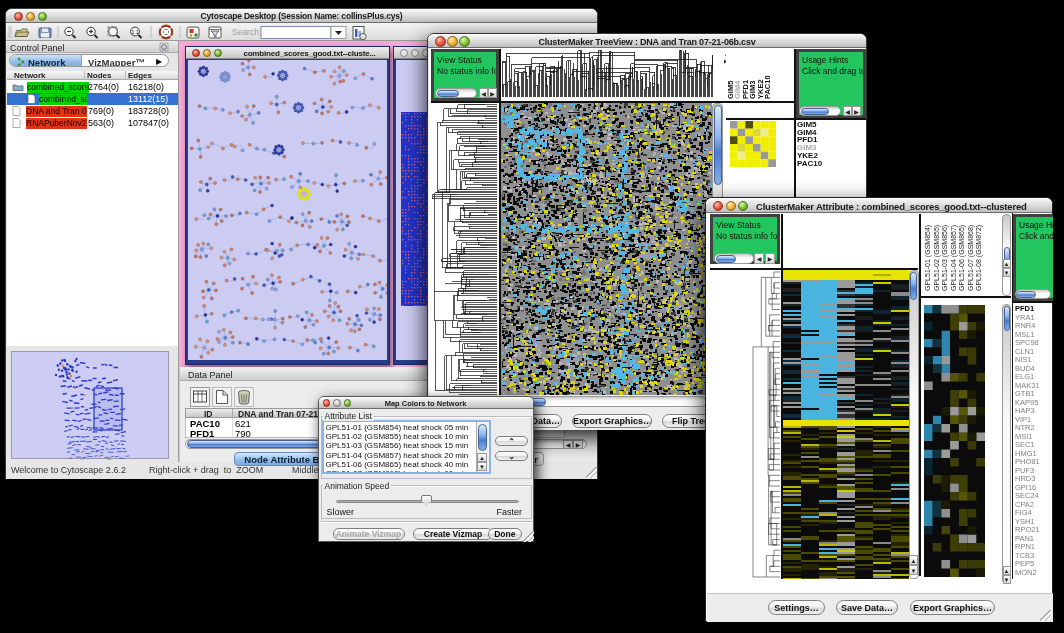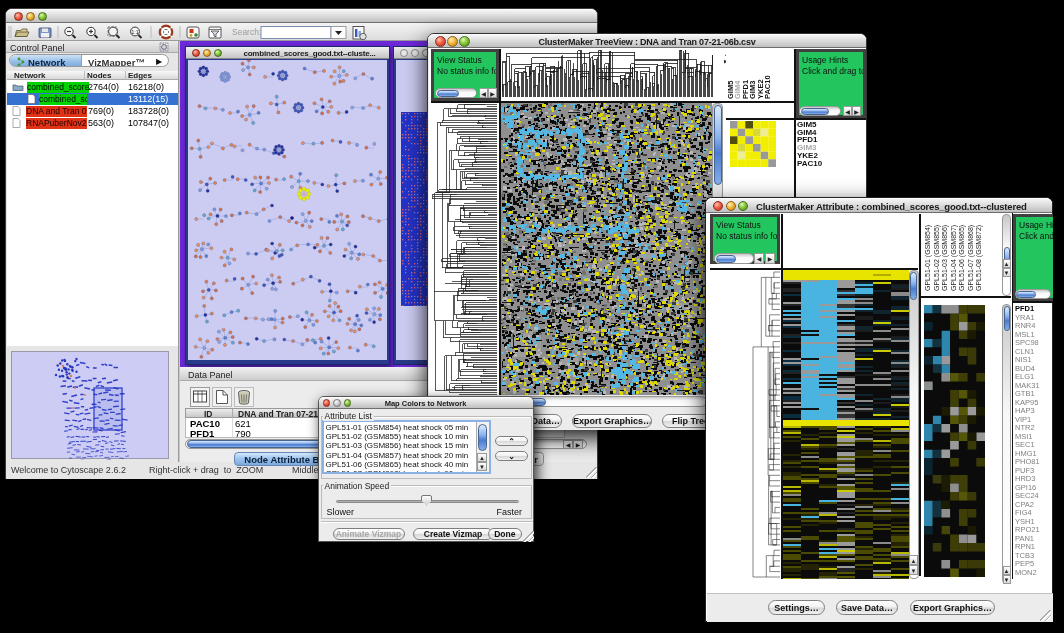--- a/index.html
+++ b/index.html
@@ -20,20 +20,21 @@
 .blkline { position:absolute; background:#111; }
 svg { display:block; }
 .grip { position:absolute; width:11px; height:11px; background:
  linear-gradient(135deg, transparent 45%, #aaa 45%, #aaa 52%, #fff 52%, #fff 60%, transparent 60%,
  transparent 70%, #aaa 70%, #aaa 77%, #fff 77%, #fff 84%, transparent 84%); }
 </style></head>
 <body>
 
 <div class="win" style="left:5px; top:8px; width:593px; height:471px; background:#e6e6e6; border:1px solid #3c3c3c;">
   <div class="tbar" style="height:14px;"></div>
+  <div class="ttext" style="top:2px; font-size:8.5px; letter-spacing:-0.2px;">Cytoscape Desktop (Session Name: collinsPlus.cys)</div>
   <div class="tl r" style="left:8px; top:2.5px; width:9px; height:9px;"></div>
   <div class="tl y" style="left:20px; top:2.5px; width:9px; height:9px;"></div>
   <div class="tl g" style="left:32px; top:2.5px; width:9px; height:9px;"></div>
 
   <div class="abs" style="left:0; top:14px; width:591px; height:18px; background:linear-gradient(#f4f4f4,#dcdcdc); border-bottom:1px solid #9a9a9a;">
     <svg width="591" height="18">
       <line x1="3" y1="3" x2="3" y2="15" stroke="#bbb"></line>
         <line x1="5" y1="3" x2="5" y2="15" stroke="#bbb"></line>
 
       <path d="M9 13.5 L10.5 7.5 L15 7.5 L16 6 L21 6 L21 13.5 Z" fill="#d8d2a0" stroke="#5a5430" stroke-width="0.8"></path>
@@ -234,21 +235,21 @@
       </svg>
     </div>
 
   <div class="abs" style="left:0; top:453px; width:591px; height:17px; background:#e6e6e6; font-size:9px; color:#333;">
     <span class="abs" style="left:5px; top:3px;">Welcome to Cytoscape 2.6.2</span>
     <span class="abs" style="left:143px; top:3px;">Right-click + drag&nbsp; to&nbsp; ZOOM</span>
     <span class="abs" style="left:286px; top:3px;">Middle-click + drag to PAN</span>
   </div>
   <div class="grip" style="left:580px; top:458px;"></div>
 
-  <div class="abs" style="left:174px; top:32px; width:417px; height:334px; background:#6d28d9; overflow:hidden;">
+  <div class="abs" style="left:174px; top:32px; width:417px; height:334px; background:#f9a8d4; overflow:hidden;">
 
     <div class="abs" style="left:5px; top:5px; width:205px; height:319px; background:#2a3a8a; border:1px solid #1a2a6a; box-shadow:2px 3px 6px rgba(0,0,20,0.5);">
       <div class="abs" style="left:0; top:0; width:203px; height:12px; background:linear-gradient(#f0f0f0,#c6c6c6); border-bottom:1px solid #888;">
         <div class="tl r" style="left:6px; top:2px; width:8px; height:8px;"></div>
         <div class="tl y" style="left:17px; top:2px; width:8px; height:8px;"></div>
         <div class="tl g" style="left:28px; top:2px; width:8px; height:8px;"></div>
         <div class="ttext" style="top:2px; font-size:8px; letter-spacing:-0.2px; padding-left:44px;">combined_scores_good.txt--cluste...</div>
       </div>
       <div class="abs" style="left:2px; top:13px; width:199px; height:300px; background:#ccccf2;">
           <svg width="199" height="300">

